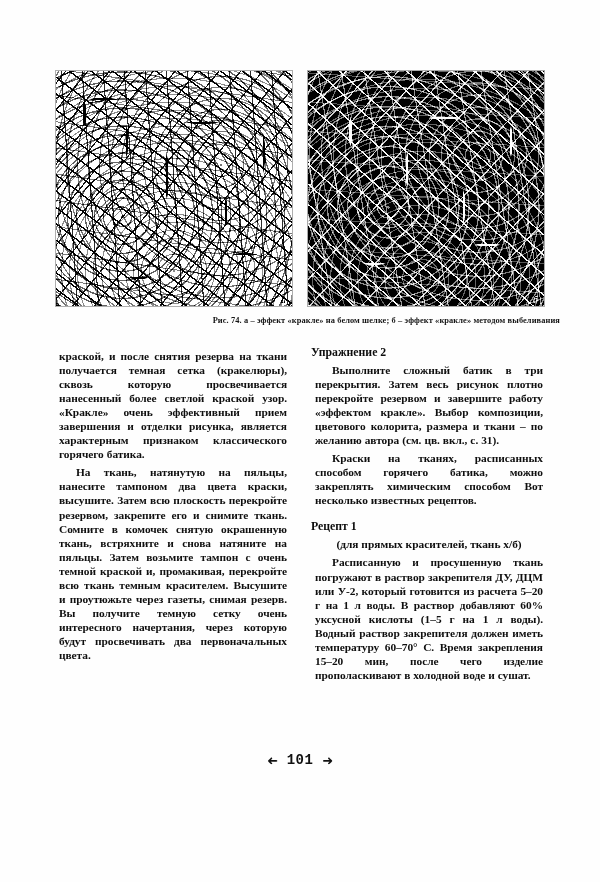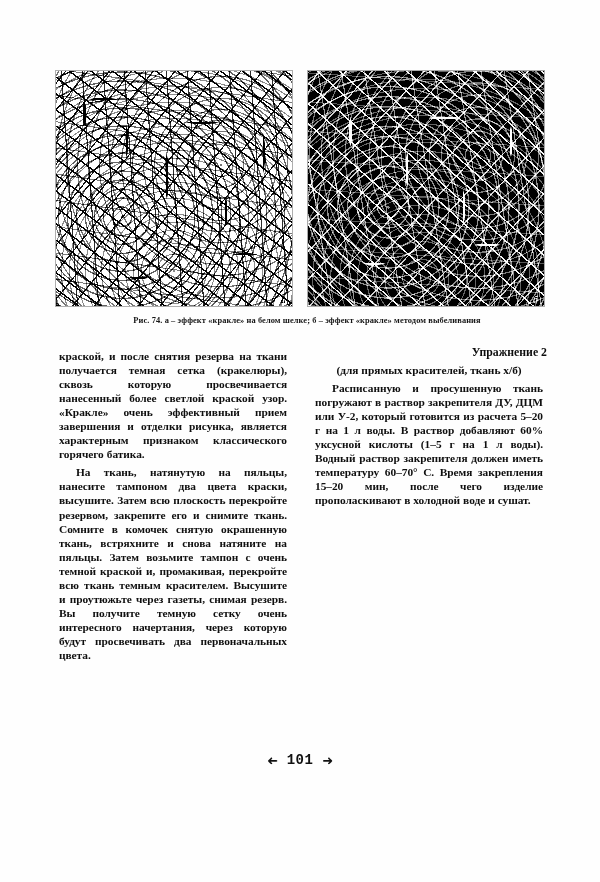--- a/index.html
+++ b/index.html
@@ -96,24 +96,24 @@
     font-size: 10px;
     line-height: 1;
     padding: 0 2px;
   }
   .fig-a .fig-label { color: #111; }
   .fig-b .fig-label { color: #f2f2f2; }
 
   
   .caption {
     position: absolute;
-    left: 62px;
+    left: 70px;
     top: 316px;
     width: 490px;
-    text-align: center;
+    text-align: right;
     font-size: 8.4px;
     line-height: 1.25;
     font-weight: 700;
     letter-spacing: .1px;
     color: #151515;
   }
 
   
   .columns {
     position: absolute;
@@ -135,21 +135,21 @@
     color: #0f0f0f;
     letter-spacing: -.05px;
     word-spacing: .2px;
     font-weight: 700;
   }
   .col p.cont { text-indent: 0; }
   .col h3 {
     margin: 12px 0 4px 0;
     font-size: 11.8px;
     line-height: 14px;
-    text-align: right;
+    text-align: left;
     font-weight: 700;
     color: #0d0d0d;
   }
   .col h4 {
     margin: 0 0 2px 0;
     font-size: 11.4px;
     line-height: 14px;
     text-align: center;
     font-weight: 700;
     color: #0d0d0d;
@@ -201,20 +201,23 @@
 
   <div class="columns">
 
     <div class="col">
       <p class="cont">краской, и после снятия резерва на ткани получается темная сетка (кракелюры), сквозь которую просвечивается нанесенный более светлой краской узор. «Кракле» очень эффективный прием завершения и отделки рисунка, является характерным признаком классического горячего батика.</p>
       <p>На ткань, натянутую на пяльцы, нанесите тампоном два цвета краски, высушите. Затем всю плоскость перекройте резервом, закрепите его и снимите ткань. Сомните в комочек снятую окрашенную ткань, встряхните и снова натяните на пяльцы. Затем возьмите тампон с очень темной краской и, промакивая, перекройте всю ткань темным красителем. Высушите и проутюжьте через газеты, снимая резерв. Вы получите темную сетку очень интересного начертания, через которую будут просвечивать два первоначальных цвета.</p>
     </div>
 
     <div class="col">
       <h3 style="margin-top:0">Упражнение 2</h3>
+      <p>Выполните сложный батик в три перекрытия. Затем весь рисунок плотно перекройте резервом и завершите работу «эффектом кракле». Выбор композиции, цветового колорита, размера и ткани – по желанию автора (см. цв. вкл., с. 31).</p>
+      <p>Краски на тканях, расписанных способом горячего батика, можно закреплять химическим способом  Вот несколько известных рецептов.</p>
+      <h3>Рецепт 1</h3>
       <h4>(для прямых красителей, ткань х/б)</h4>
       <p>Расписанную и просушенную ткань погружают в раствор закрепителя ДУ, ДЦМ или У-2, который готовится из расчета 5–20 г на 1 л воды. В раствор добавляют 60% уксусной кислоты (1–5 г на 1 л воды). Водный раствор закрепителя должен иметь температуру 60–70° С. Время закрепления 15–20 мин, после чего изделие прополаскивают в холодной воде и сушат.</p>
     </div>
 
   </div>
 
   <div class="footer">
     <span class="orn left">➜</span>
     <span class="page-num">101</span>
     <span class="orn right">➜</span>

